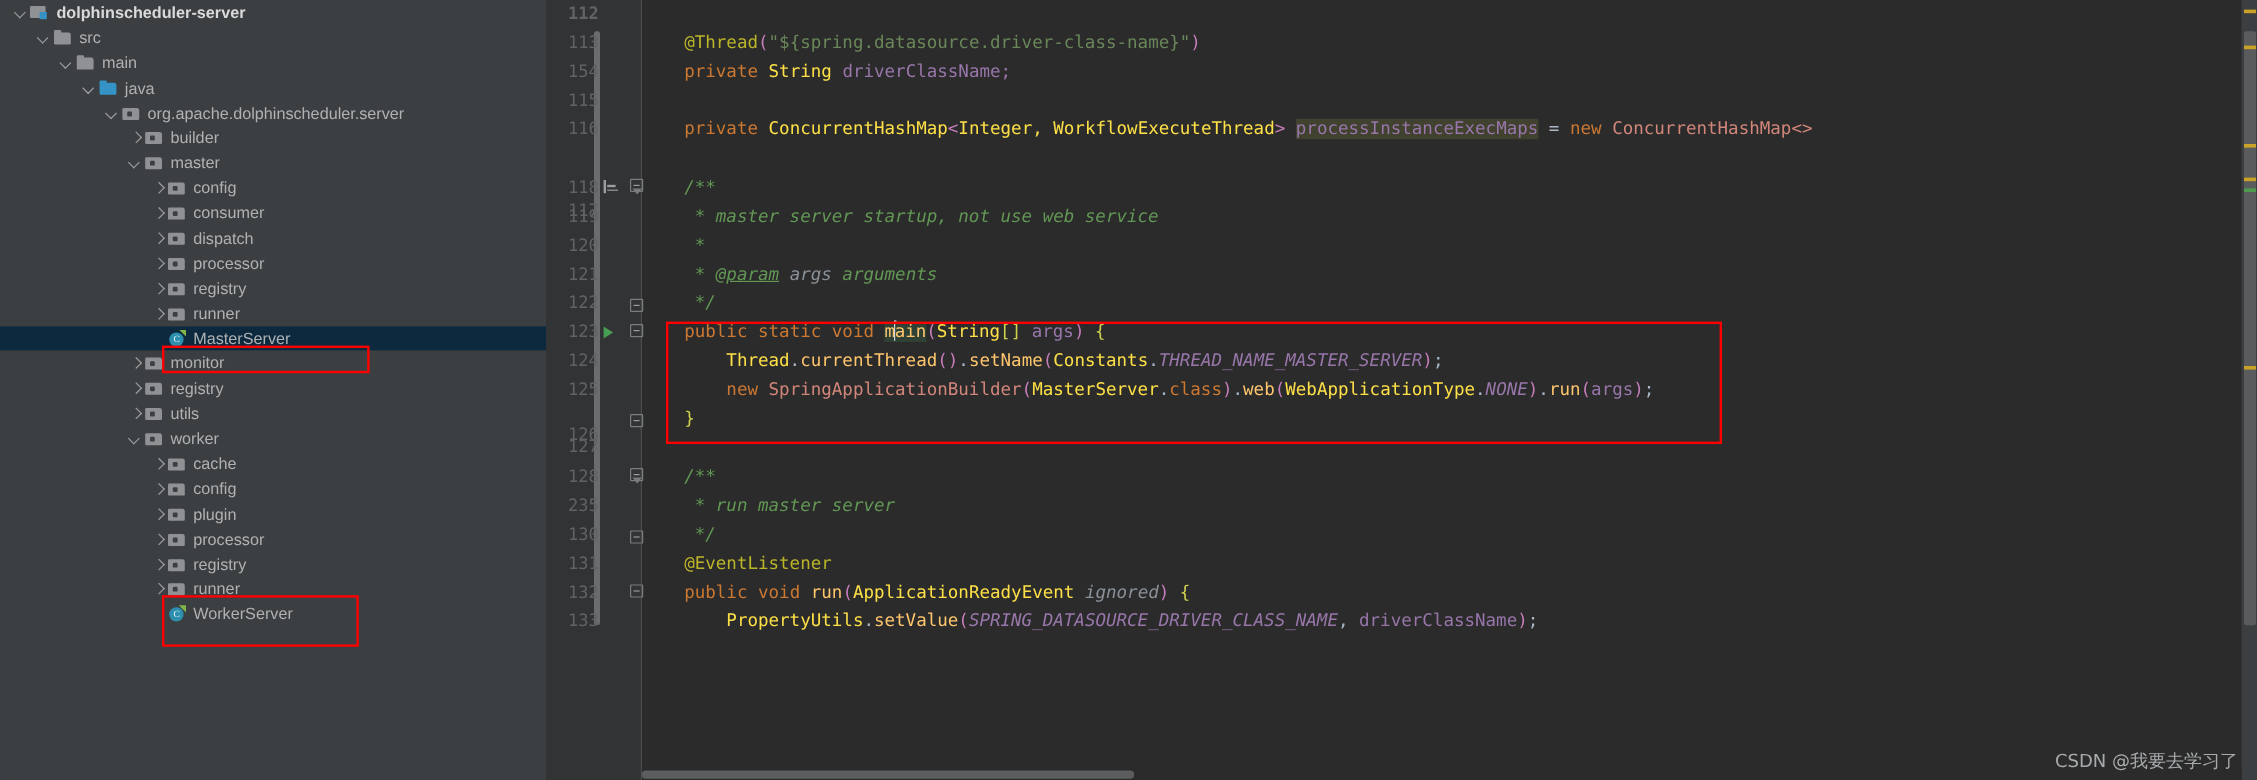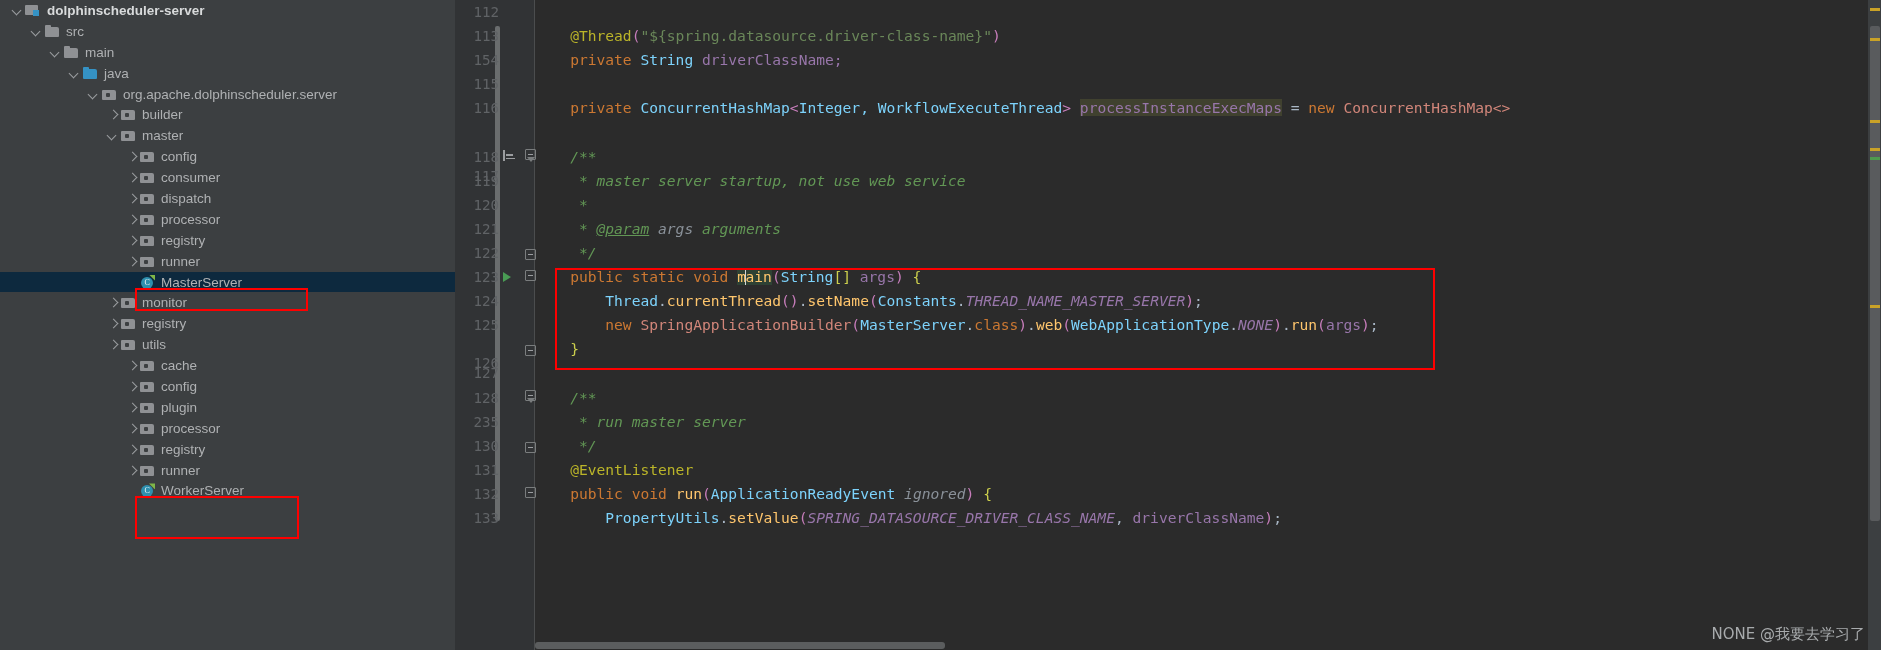--- a/index.html
+++ b/index.html
@@ -212,21 +212,21 @@
   .bookmark-icon i:nth-child(1){ top:1px; width:9px; }
   .bookmark-icon i:nth-child(2){ top:4.5px; width:7px; }
   .bookmark-icon i:nth-child(3){ top:8px; width:9px; }
   .bookmark-icon b {
     position:absolute; left:0px; top:0px; width:1.6px; height:11px;
     background:#9b9da0;
   }
 
   
   .kw      { color:#cc7832; }          
-  .type    { color:#7dd3fc; }          
+  .type    { color:#fde047; }          
   .cls     { color:#d2867a; }          
   .ident   { color:#9876aa; }          
   .punct   { color:#a9b7c6; }          
   .strp    { color:#6a8759; }          
   .annot   { color:#bbb529; }          
   .cmt     { color:#629755; font-style:italic; }
   .cmt-tag { color:#629755; font-style:italic; text-decoration:underline; }
   .cmt-par { color:#8a9199; font-style:italic; }
   .meth    { color:#ffc66d; }          
   .stat    { color:#9876aa; font-style:italic; }  
@@ -389,20 +389,26 @@
           <span class="ficon package"></span>
           <span class="tw-label">registry</span>
         </div>
         <div class="tree-row">
           <span class="indent" style="width: 105px;"></span>
           <span class="arrow right"></span>
           <span class="ficon package"></span>
           <span class="tw-label">utils</span>
         </div>
         <div class="tree-row">
+          <span class="indent" style="width: 105px;"></span>
+          <span class="arrow down"></span>
+          <span class="ficon package"></span>
+          <span class="tw-label">worker</span>
+        </div>
+        <div class="tree-row">
           <span class="indent" style="width: 124px;"></span>
           <span class="arrow right"></span>
           <span class="ficon package"></span>
           <span class="tw-label">cache</span>
         </div>
         <div class="tree-row">
           <span class="indent" style="width: 124px;"></span>
           <span class="arrow right"></span>
           <span class="ficon package"></span>
           <span class="tw-label">config</span>
@@ -448,21 +454,21 @@
       </div>
   </div>
 
   <div class="editor">
     <div class="gutter-bg"></div>
     <div class="gutter-sep"></div>
     <div class="ed-vscroll-track"></div>
     <div class="ed-vscroll-thumb"></div>
 
     <div class="code-area" id="code-area">
-        <div class="line"><span class="lnum" style="left: -80px;">112</span></div>
+        <div class="line"><span class="lnum" style="left: -80px; font-weight: bold;">112</span></div>
         <div class="line"><span class="lnum" style="left: -80px;">113</span><span class="punct">    </span><span class="annot">@Thread</span><span class="brace-p">(</span><span class="strp">"${spring.datasource.driver-class-name}"</span><span class="brace-p">)</span></div>
         <div class="line"><span class="lnum" style="left: -80px;">154</span><span class="punct">    </span><span class="kw">private</span><span class="punct"> </span><span class="type">String</span><span class="punct"> </span><span class="ident">driverClassName</span><span class="ident">;</span></div>
         <div class="line"><span class="lnum" style="left: -80px;">115</span></div>
         <div class="line"><span class="lnum" style="left: -80px;">116</span><span class="punct">    </span><span class="kw">private</span><span class="punct"> </span><span class="type">ConcurrentHashMap</span><span class="brace-p">&lt;</span><span class="type">Integer</span><span class="type">, </span><span class="type">WorkflowExecuteThread</span><span class="brace-p">&gt;</span><span class="punct"> </span><span class="ident hl-ident">processInstanceExecMaps</span><span class="punct"> = </span><span class="kw">new</span><span class="punct"> </span><span class="cls">ConcurrentHashMap</span><span class="cls">&lt;&gt;</span></div>
         <div class="line"><span class="lnum" style="left: -80px; margin-top: 44px;">117</span></div>
         <div class="line"><span class="lnum" style="left: -80px;">118</span><span class="gut-icons" style="left: -32px;"><span class="bookmark-icon"><b></b><i></i><i></i><i></i></span><span class="fold-cap-top"></span><span class="fold-arrowdn"></span></span><span class="punct">    </span><span class="cmt">/**</span></div>
         <div class="line"><span class="lnum" style="left: -80px;">119</span><span class="punct">     </span><span class="cmt">* master server startup, not use web service</span></div>
         <div class="line"><span class="lnum" style="left: -80px;">120</span><span class="punct">     </span><span class="cmt">*</span></div>
         <div class="line"><span class="lnum" style="left: -80px;">121</span><span class="punct">     </span><span class="cmt">* </span><span class="cmt-tag">@param</span><span class="cmt"> </span><span class="cmt-par">args</span><span class="cmt"> arguments</span></div>
         <div class="line"><span class="lnum" style="left: -80px;">122</span><span class="gut-icons" style="left: -32px;"><span class="fold-cap-top" style="top: 8px;"></span></span><span class="punct">     </span><span class="cmt">*/</span></div>
@@ -490,15 +496,15 @@
           <div class="stripe-mark" style="top: 148px; background: rgb(201, 162, 39);"></div>
           <div class="stripe-mark" style="top: 157px; background: rgb(78, 154, 78);"></div>
           <div class="stripe-mark" style="top: 305px; background: rgb(201, 162, 39);"></div>
         </div>
     </div>
 
     <div class="hsb-track">
       <div class="hsb-thumb" style="left:0px;width:410px;"></div>
     </div>
 
-    <div class="watermark">NONE @我要去学习了</div>
+    <div class="watermark">CSDN @我要去学习了</div>
   </div>
 </div>
 
 </body></html>

